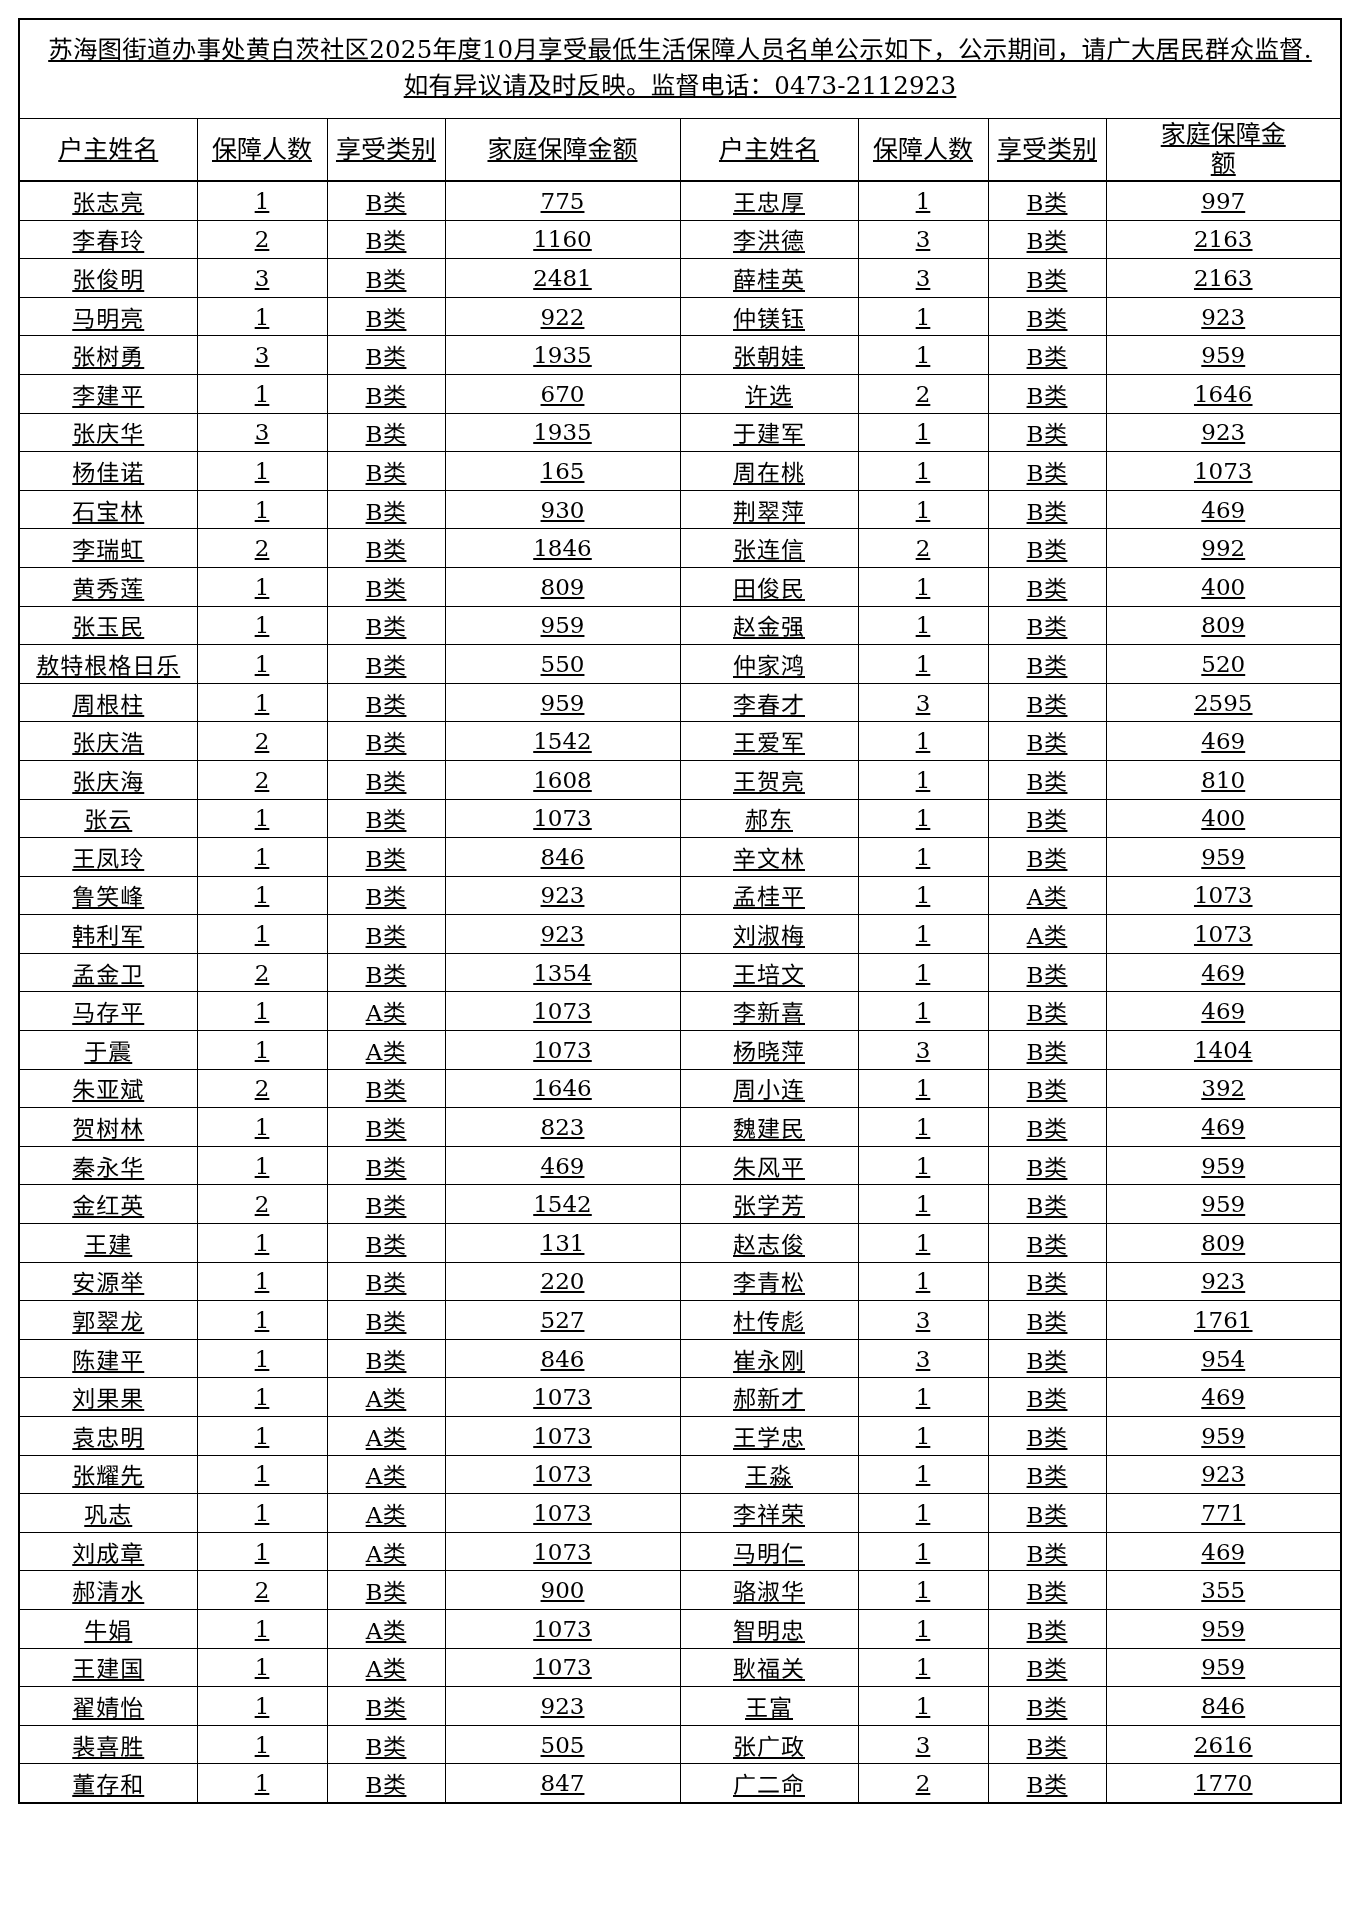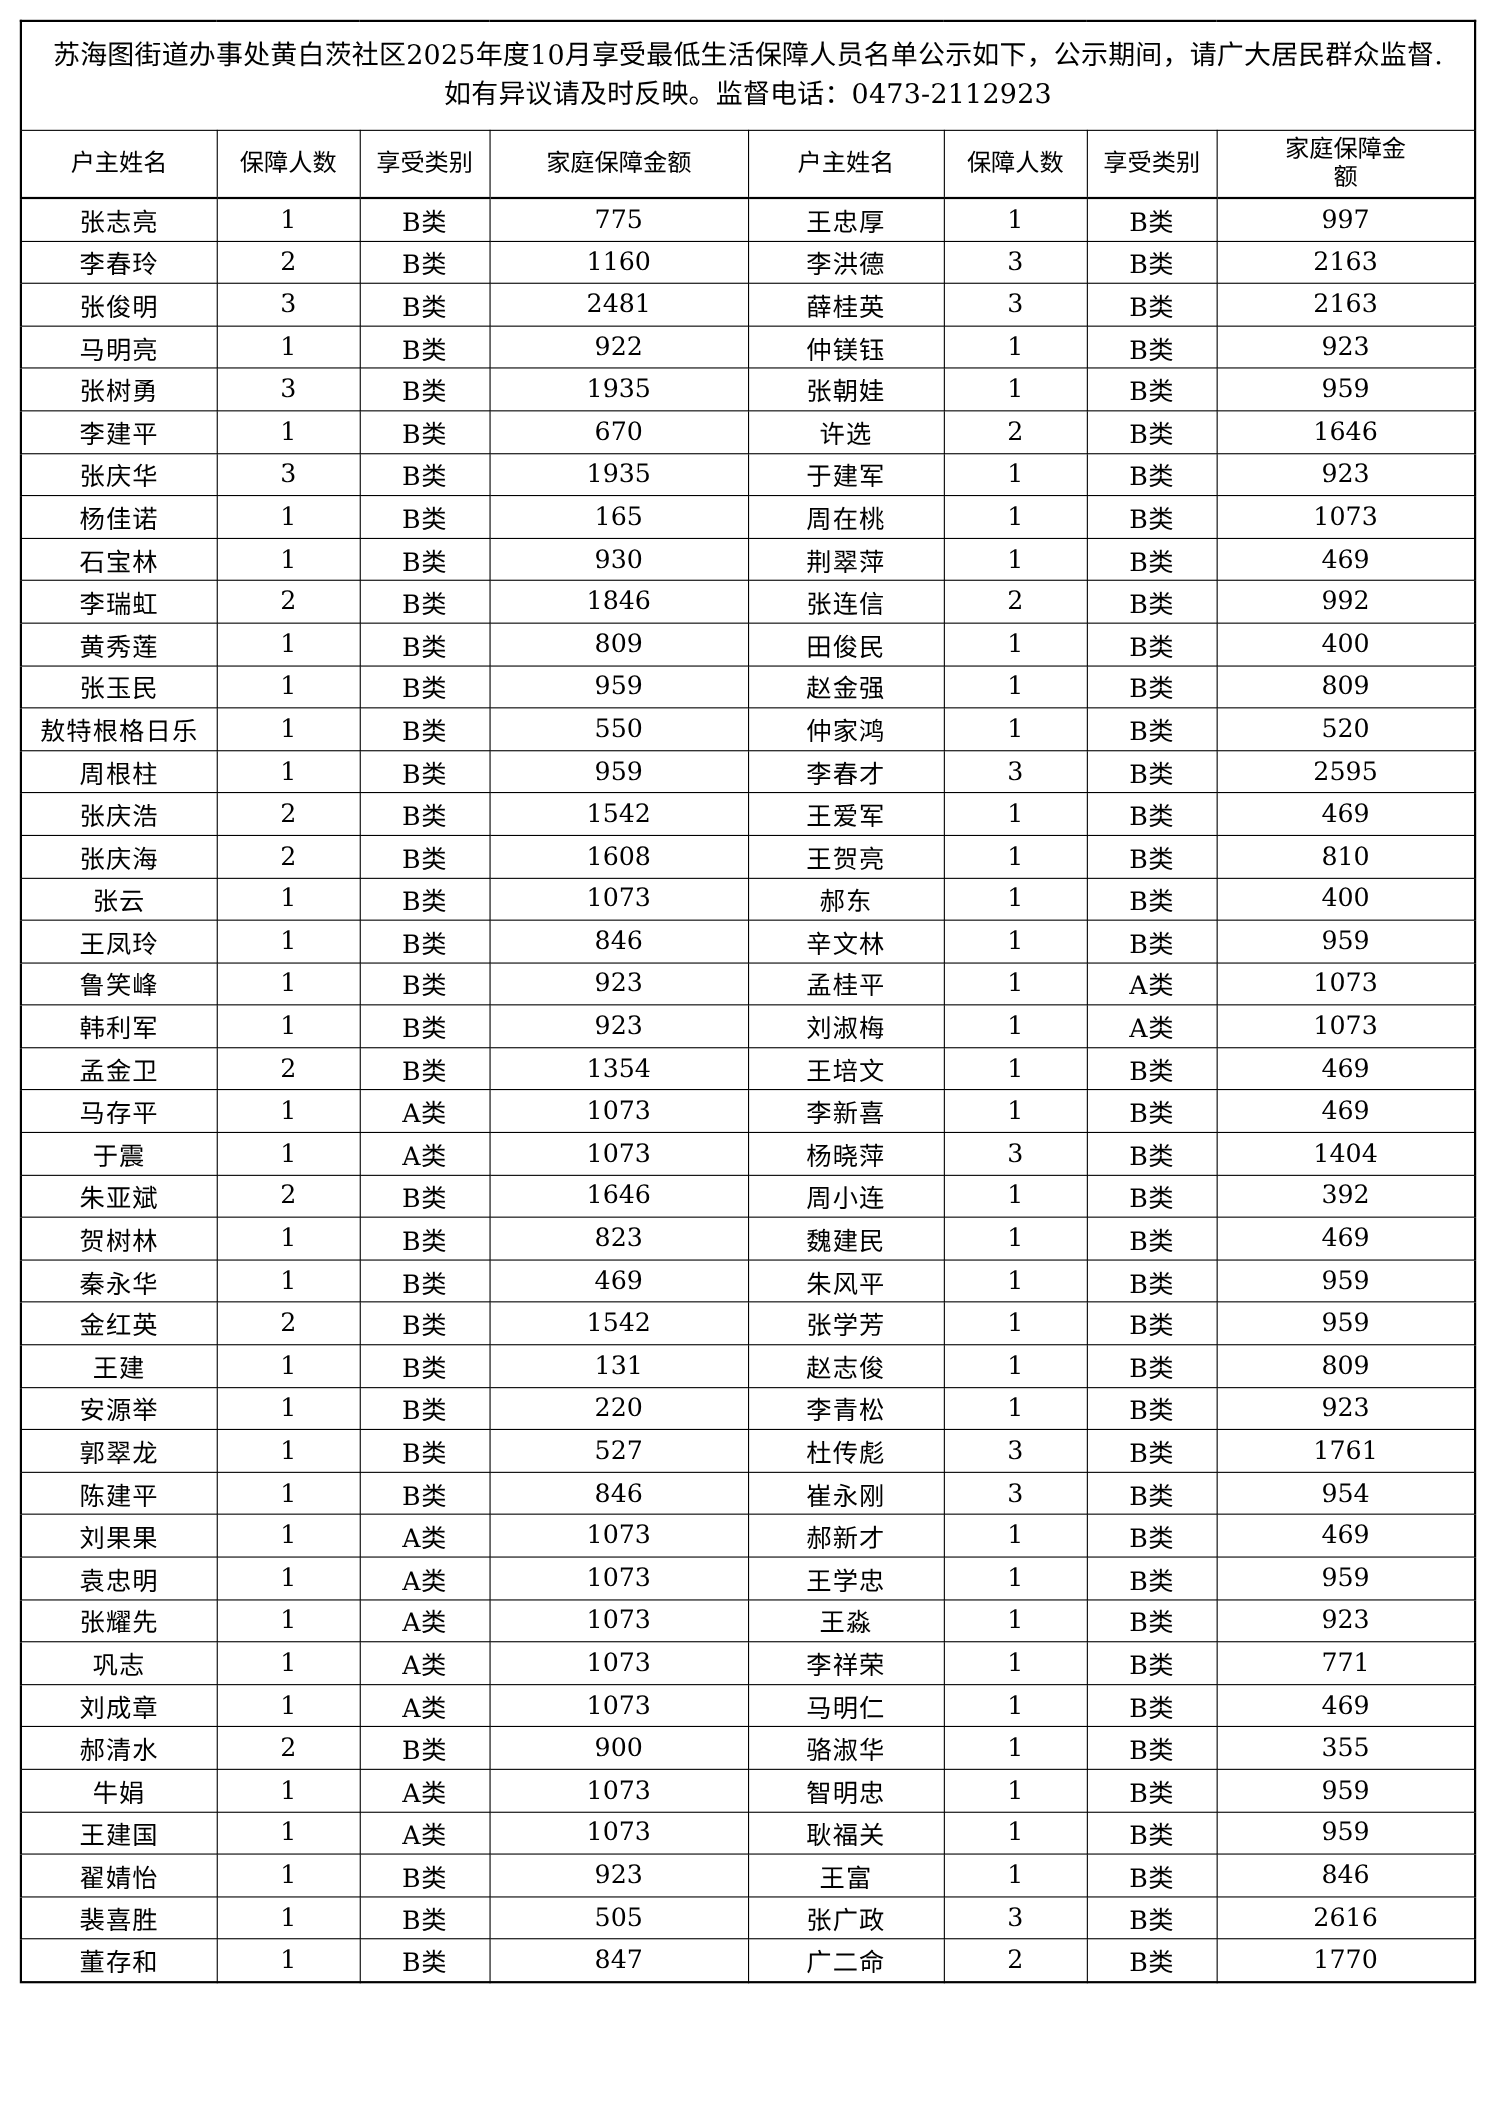--- a/index.html
+++ b/index.html
@@ -12,20 +12,21 @@
     font-family: "DejaVu Serif", "Liberation Serif", serif;
     color: #000000;
     width: 1356px;
   }
   #sheet {
     width: 1356px;
     min-height: 1921px;
     background: #ffffff;
     box-sizing: border-box;
     padding: 18px 14px 0 18px;
+    text-decoration: underline;
   }
   table.grid {
     border-collapse: collapse;
     table-layout: fixed;
     width: 1322px;
     border: 2px solid #000;
   }
   table.grid td, table.grid th {
     border: 1px solid #000;
     padding: 0;
@@ -50,21 +51,21 @@
     height: 84px;
     padding: 6px 26px 8px 26px !important;
     font-size: 24.5px;
     line-height: 1.48;
     text-align: center;
     white-space: normal !important;
     letter-spacing: 0.2px;
   }
   .hdr td {
     height: 56px;
-    font-size: 22px;
+    font-size: 25px;
     line-height: 1.12;
     white-space: normal !important;
     padding: 2px 1px !important;
   }
   .hdr td.wrapcell {
     line-height: 1.14;
     margin-top: 16px;
   }
   tbody.body-rows td {
     height: 37.6px;

